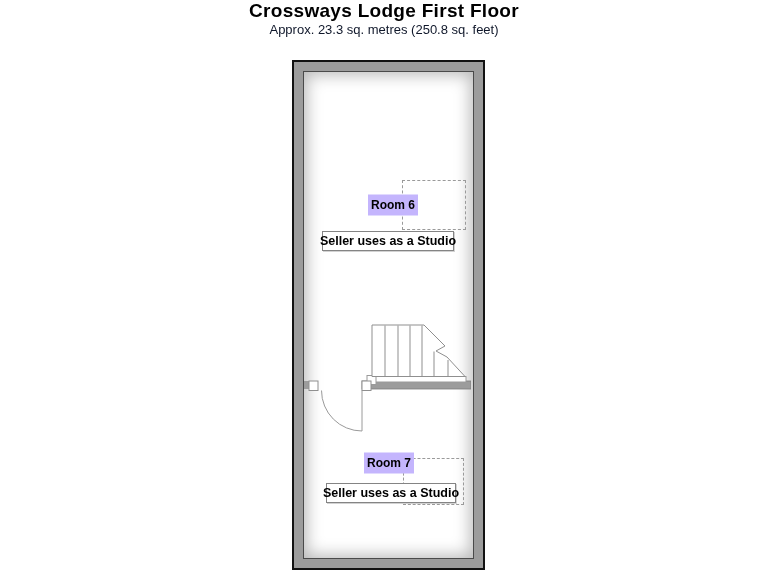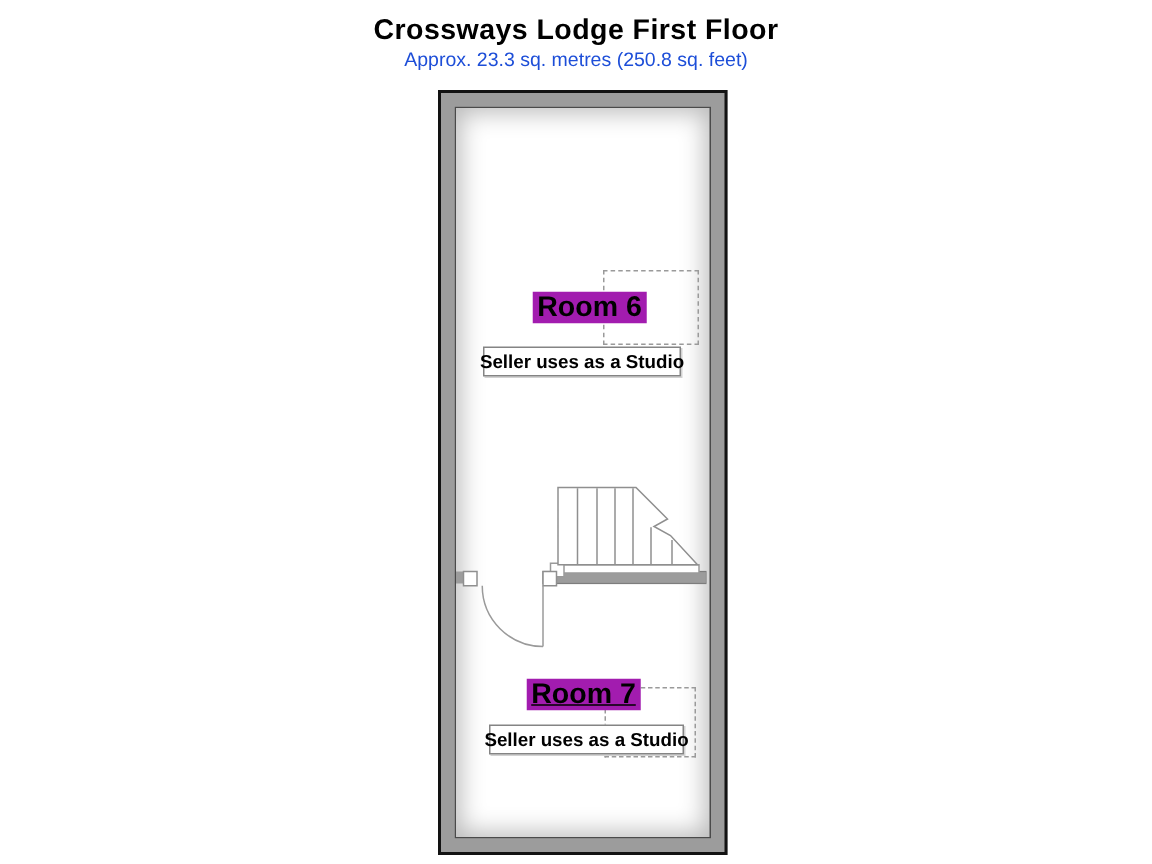--- a/index.html
+++ b/index.html
@@ -2,38 +2,38 @@
 <html><head>
 <meta charset="utf-8">
 <style>
   html,body{margin:0;padding:0;}
   body{
     width:768px;height:576px;background:#ffffff;overflow:hidden;position:relative;
     font-family:"Liberation Sans","DejaVu Sans",sans-serif;color:#000;
   }
   
   .hdr{position:absolute;left:0;top:0;width:768px;text-align:center;}
-  .hdr .title{font-size:19px;font-weight:bold;letter-spacing:.3px;line-height:20px;margin-top:11px;}
-  .hdr .subtitle{font-size:13px;line-height:15px;margin-top:1px;color:#1d4ed8;}
+  .hdr .title{font-size:19px;font-weight:bold;letter-spacing:.3px;line-height:20px;margin-top:1px;}
+  .hdr .subtitle{font-size:13px;line-height:15px;margin-top:1px;color:#0f172a;}
   
   .plan{position:absolute;left:292px;top:60px;width:193px;height:510px;box-sizing:border-box;
         background:#9c9c9c;border:2px solid #121212;}
   .interior{position:absolute;left:9px;top:9px;right:9px;bottom:9px;box-sizing:border-box;
         background:#ffffff;border:1.5px solid #4a4a4a;
         box-shadow:inset 0 0 16px 3px rgba(0,0,0,0.28);}
   .inner-wrap{position:absolute;left:0;top:0;width:167px;height:484px;}
   .plan-svg{position:absolute;left:0;top:0;z-index:1;}
   
   .dashedbox{position:absolute;border:1px dashed #9a9a9a;background:transparent;z-index:2;}
   .db6{left:98px;top:108px;width:62px;height:48px;}
   .db7{left:99px;top:386px;width:59px;height:45px;}
-  .roomlbl{position:absolute;transform:translate(-50%,-50%);background:#a21caf;
-        font-size:19px;font-weight:bold;white-space:nowrap;padding:0 3px;z-index:3;line-height:21px;}
+  .roomlbl{position:absolute;transform:translate(-50%,-50%);background:#c4b5fd;
+        font-size:12px;font-weight:bold;white-space:nowrap;padding:0 3px;z-index:3;line-height:21px;}
   .r6{left:89px;top:133px;}
-  .r7{left:85px;top:391px;text-decoration:underline;}
+  .r7{left:85px;top:391px;}
   .notebox{position:absolute;box-sizing:border-box;background:#ffffff;border:1px solid #848484;
         box-shadow:1px 1px 0 #d2d2d2;display:flex;align-items:center;justify-content:center;
         font-size:12.5px;white-space:nowrap;z-index:4;font-weight:bold;}
   .n6{left:18px;top:159px;width:132px;height:20px;}
   .n7{left:22px;top:411px;width:130px;height:20px;}
 </style>
 </head>
 <body>
 
 <div class="hdr">

